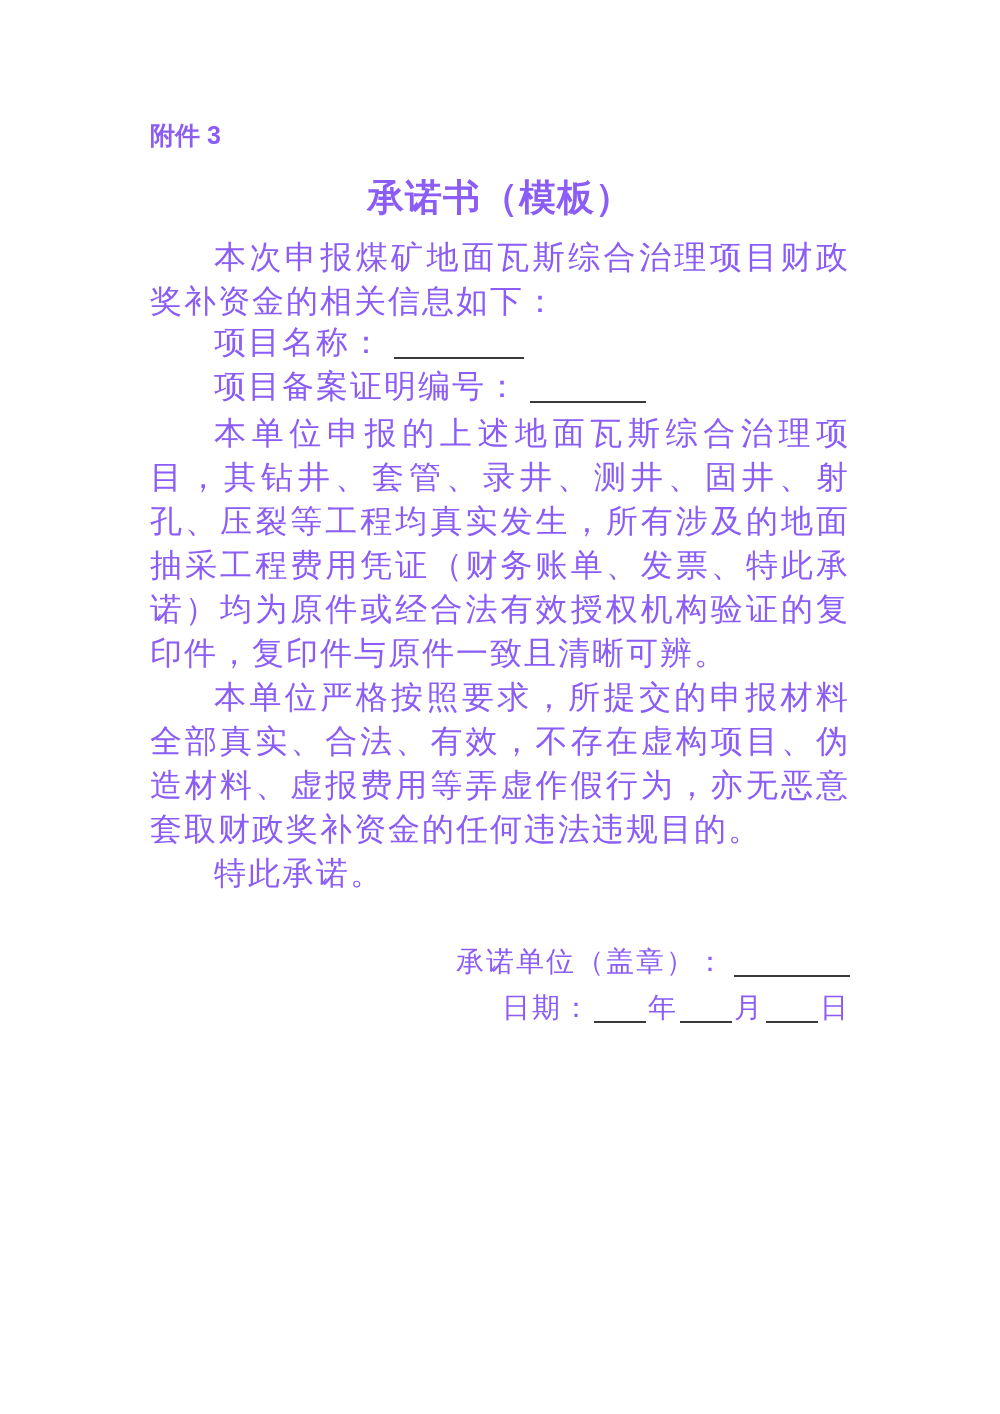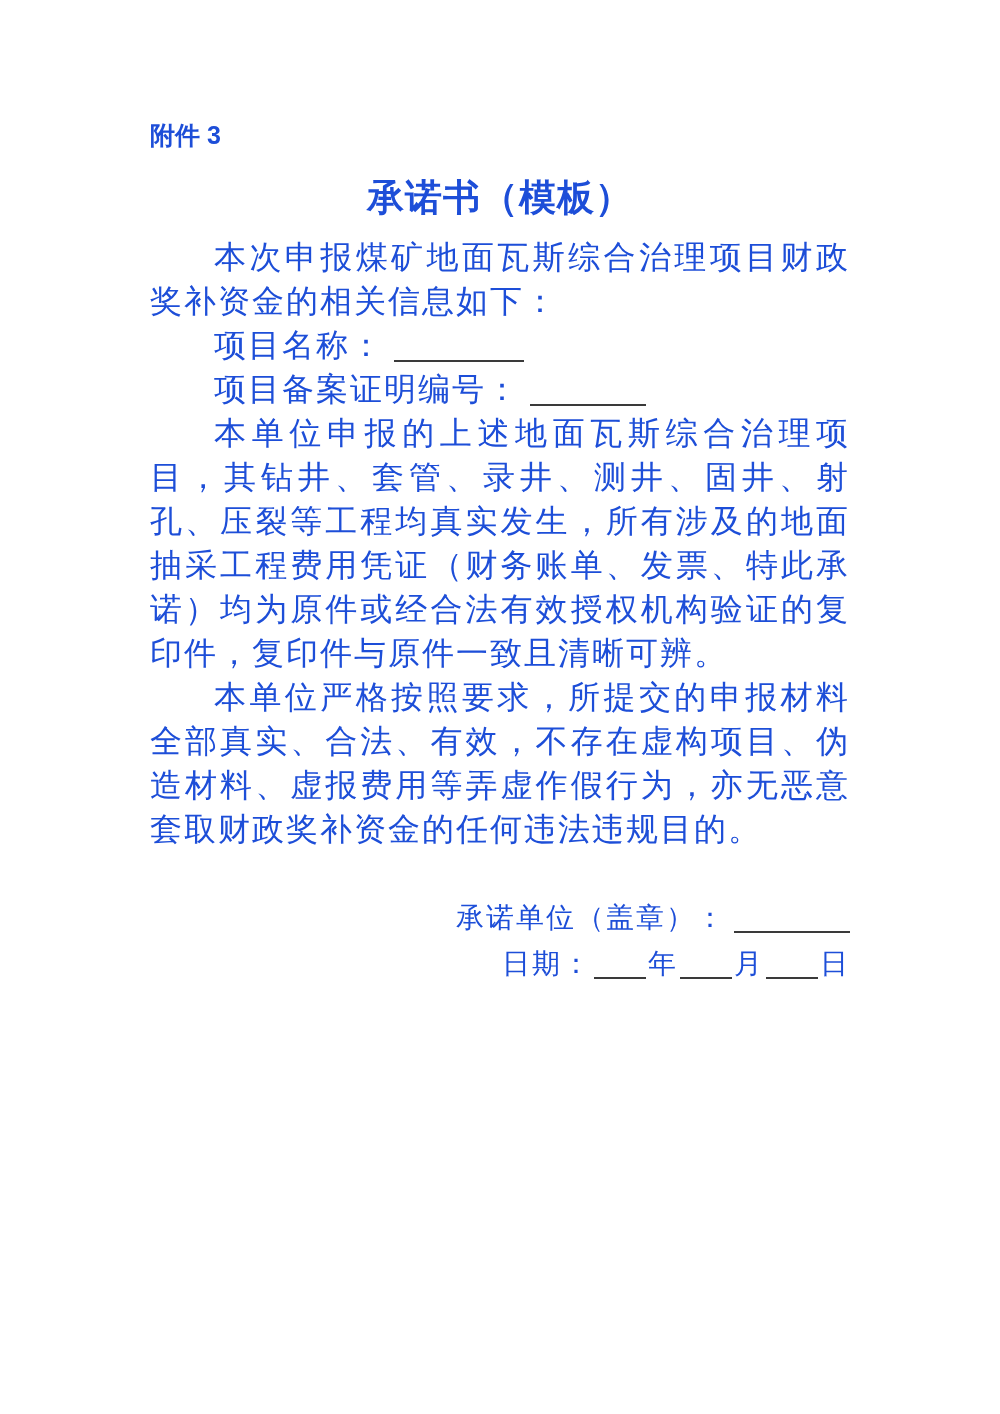--- a/index.html
+++ b/index.html
@@ -3,21 +3,21 @@
 <meta charset="utf-8">
 <style>
   * { margin: 0; padding: 0; box-sizing: border-box; }
   html, body { background: #888; }
   .page {
     position: relative;
     width: 1000px;
     height: 1414px;
     margin: 0 auto;
     background: #ffffff;
-    color: #1d4ed8;
+    color: #8b5cf6;
     font-family: "Liberation Serif", "DejaVu Serif", serif;
     overflow: hidden;
   }
   .content {
     padding: 118px 150px 0 150px;
   }
   .attachment-label {
     font-family: "Liberation Sans", "DejaVu Sans", sans-serif;
     font-weight: 700;
     font-size: 25px;
@@ -40,20 +40,21 @@
     letter-spacing: 2px;
   }
   .para {
     text-indent: 2em;
     text-align: justify;
     text-justify: inter-character;
   }
   .field-line {
     text-indent: 2em;
     white-space: nowrap;
+    font-family: Liberation Mono, monospace;
   }
   .blank {
     display: inline-block;
     border-bottom: 2px solid #3a3a3a;
     height: 26px;
     vertical-align: -6px;
   }
   .blank-wide   { width: 130px; margin-left: 10px; }
   .blank-med    { width: 116px; margin-left: 10px; }
   .blank-sign   { width: 116px; margin-left: 8px; }
@@ -88,20 +89,21 @@
 
       <div class="field-line">
         <span>项目备案证明编号：</span><span class="blank blank-med"></span>
       </div>
 
       <p class="para">本单位申报的上述地面瓦斯综合治理项目，其钻井、套管、录井、测井、固井、射孔、压裂等工程均真实发生，所有涉及的地面抽采工程费用凭证（财务账单、发票、特此承诺）均为原件或经合法有效授权机构验证的复印件，复印件与原件一致且清晰可辨。</p>
 
       <p class="para">本单位严格按照要求，所提交的申报材料全部真实、合法、有效，不存在虚构项目、伪造材料、虚报费用等弄虚作假行为，亦无恶意套取财政奖补资金的任何违法违规目的。</p>
 
 
+      <p class="para">特此承诺。</p>
     </div>
 
     <div class="signature-block">
 
       <div class="sig-line">
         <span>承诺单位（盖章）：</span><span class="blank blank-sign"></span>
       </div>
 
 
       <div class="sig-line">

